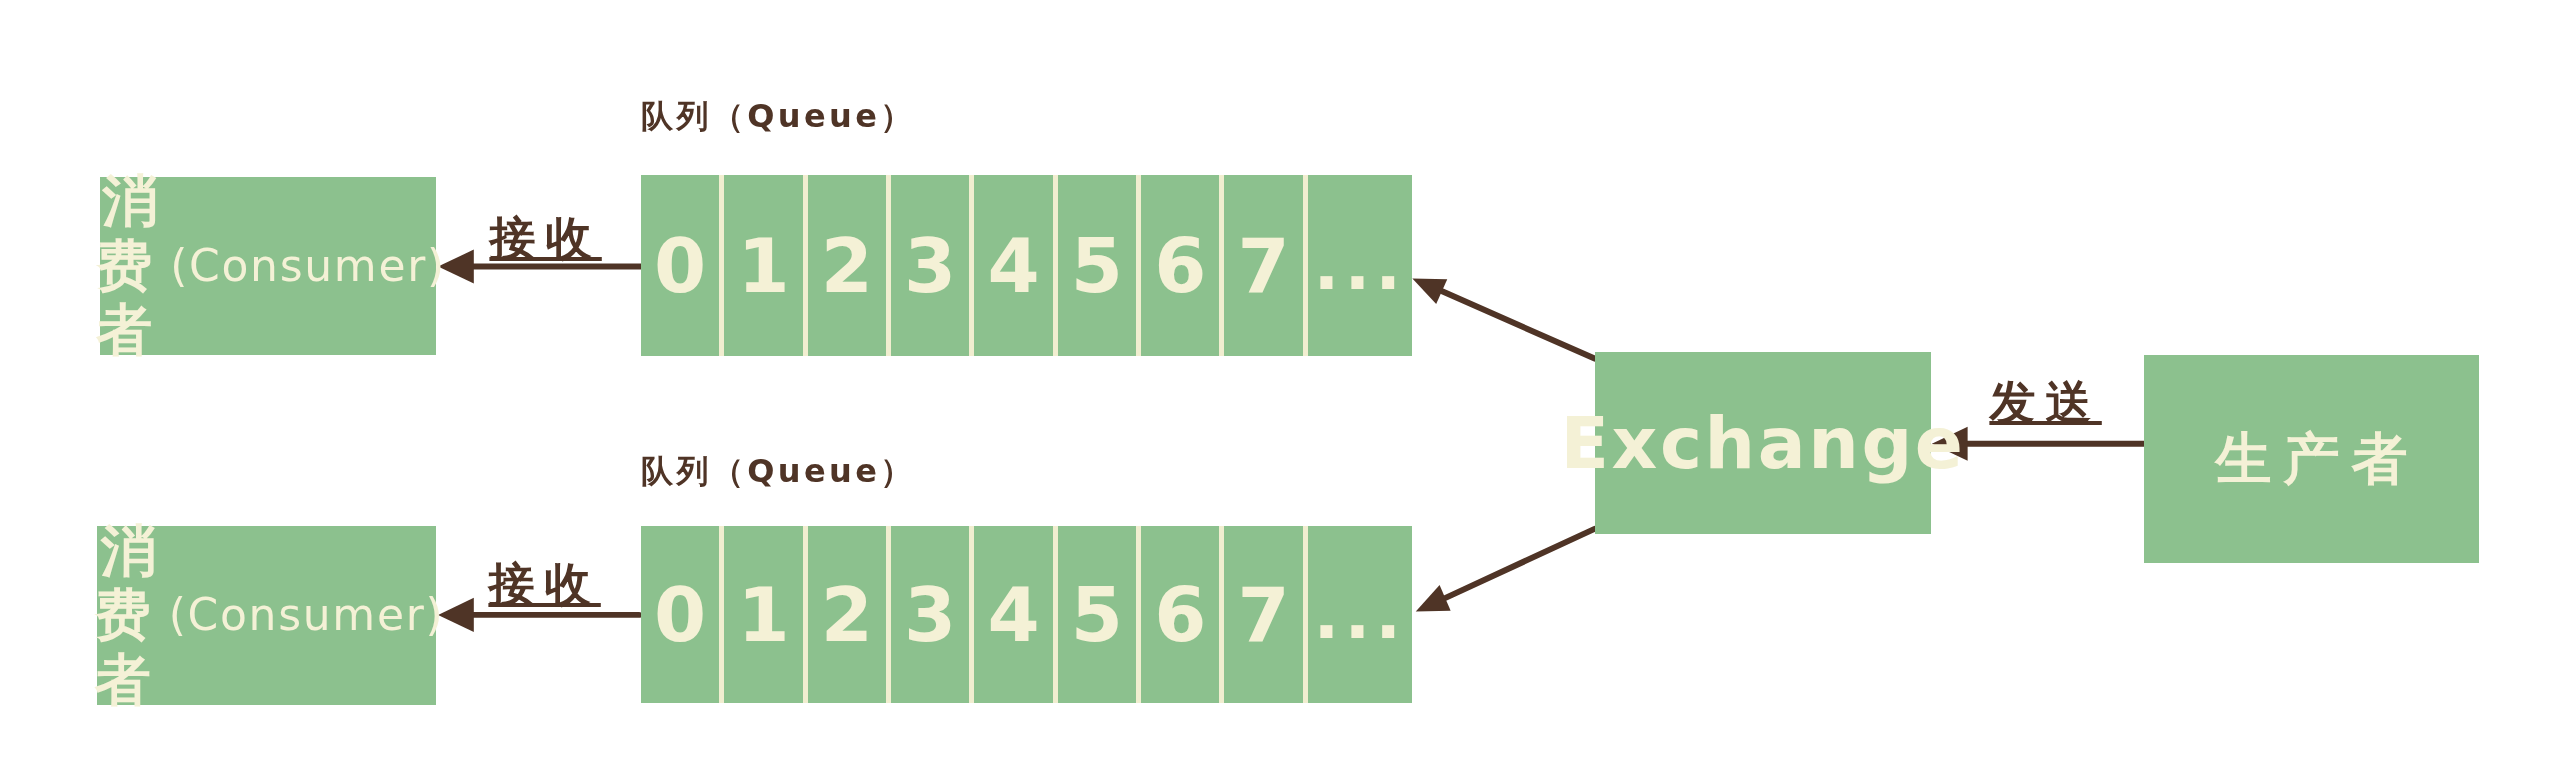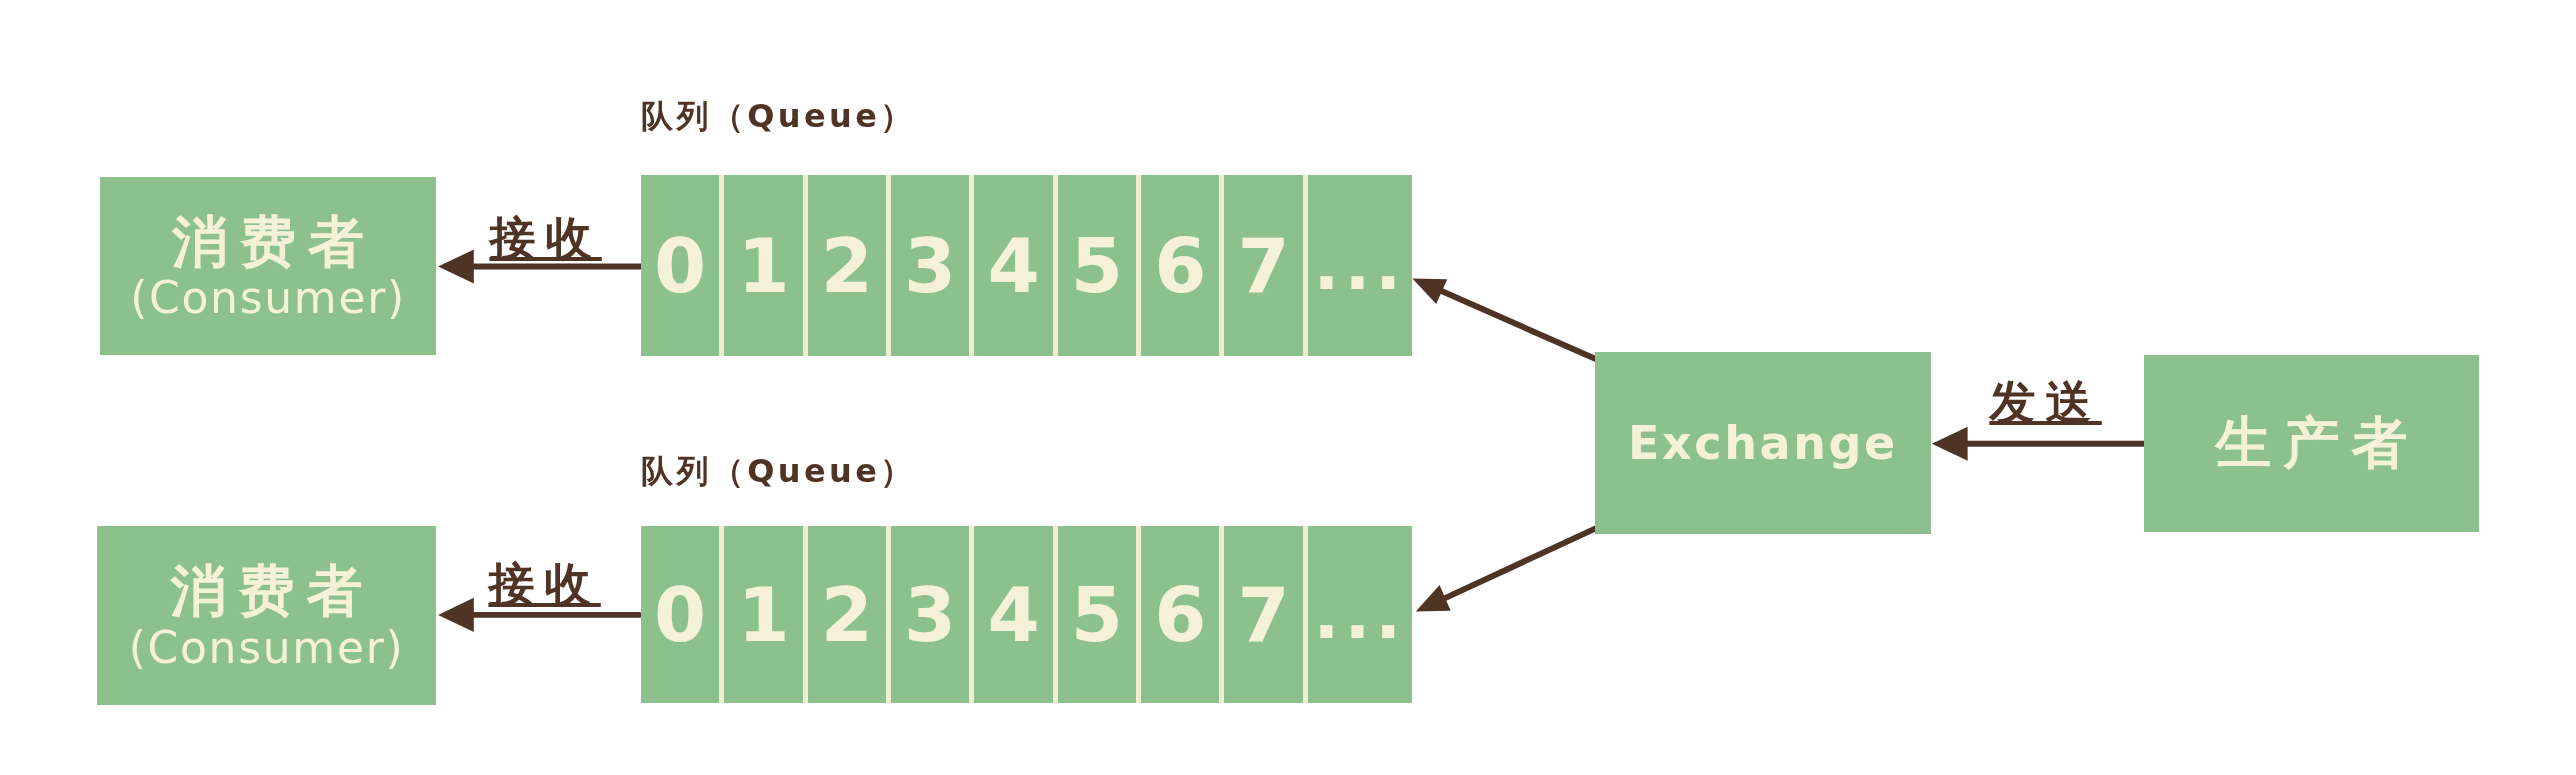--- a/index.html
+++ b/index.html
@@ -17,36 +17,36 @@
     font-family:"DejaVu Sans", sans-serif;
     overflow:hidden;
   }
   .arrows{position:absolute;left:0;top:0;width:2576px;height:775px;pointer-events:none;}
   .arrows line{stroke:var(--ink);stroke-width:7;stroke-linecap:round;}
   .arrows polygon{fill:var(--ink);}
   .box{
     position:absolute;
     background:var(--green);
     color:var(--cream);
-    display:flex;flex-direction:column;
+    display:flex;flex-direction:row;
     align-items:center;justify-content:center;
     text-align:center;
   }
   .box-title{
     font-size:56px;font-weight:bold;
     letter-spacing:12px;text-indent:12px;
     line-height:1.15;
   }
   .box-subtitle{
     font-size:44px;font-weight:normal;
     letter-spacing:1.7px;margin-top:0;
     line-height:1.1;
   }
   .exchange-title{
-    font-size:46px;font-weight:bold;letter-spacing:2.6px;
+    font-size:71px;font-weight:bold;letter-spacing:2.6px;
   }
   .queue{
     position:absolute;
     background:var(--green);
     display:flex;flex-direction:row;align-items:stretch;
   }
   .queue-cell{
     flex:1 1 0;
     display:flex;align-items:center;justify-content:center;
     border-right:5.1px solid var(--divider);
@@ -138,21 +138,21 @@
     <div class="queue-cell">5</div>
     <div class="queue-cell">6</div>
     <div class="queue-cell">7</div>
     <div class="queue-cell ellipsis">...</div>
   </div>
 
   <div class="box" style="left:1595px;top:352px;width:336px;height:182px;">
     <div class="exchange-title">Exchange</div>
   </div>
 
-  <div class="box" style="left:2144px;top:355px;width:335px;height:177px;gap:48px;">
+  <div class="box" style="left:2144px;top:355px;width:335px;height:208px;gap:48px;">
     <div class="box-title">生产者</div>
   </div>
 
   <div class="edge-label" style="left:451px;top:208px;width:179px;">接收</div>
   <div class="edge-label" style="left:450px;top:554px;width:179px;">接收</div>
   <div class="edge-label" style="left:1951px;top:372px;width:179px;">发送</div>
 
 </div>
 
 

